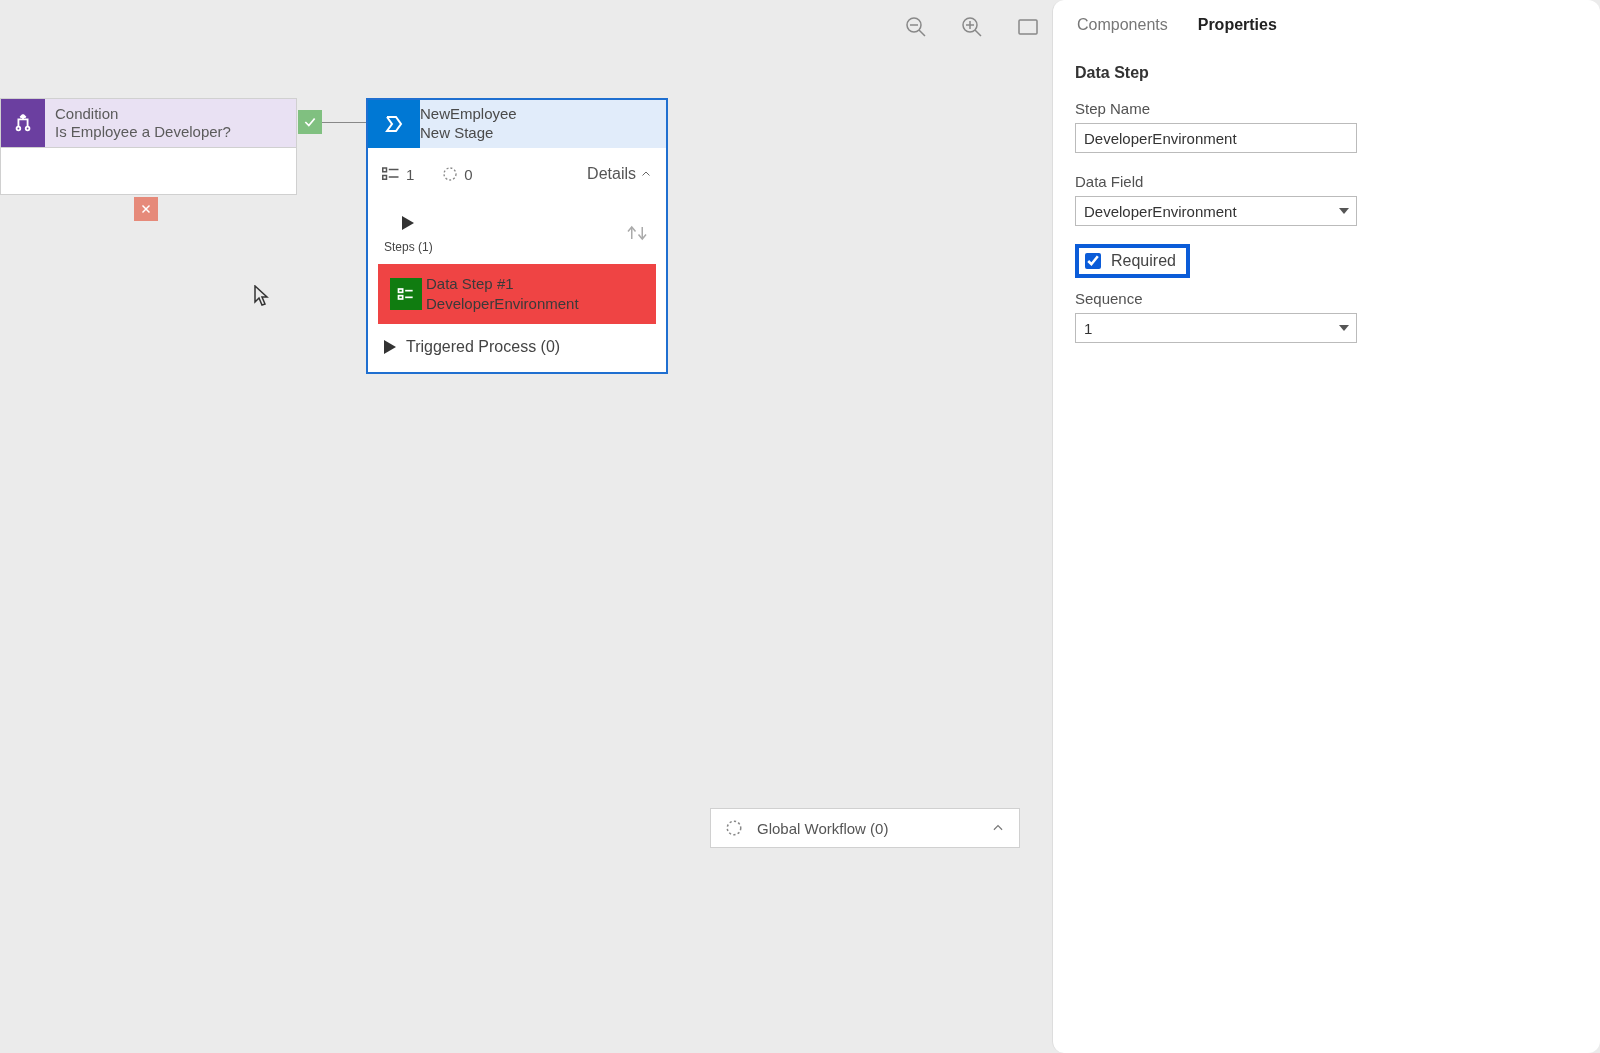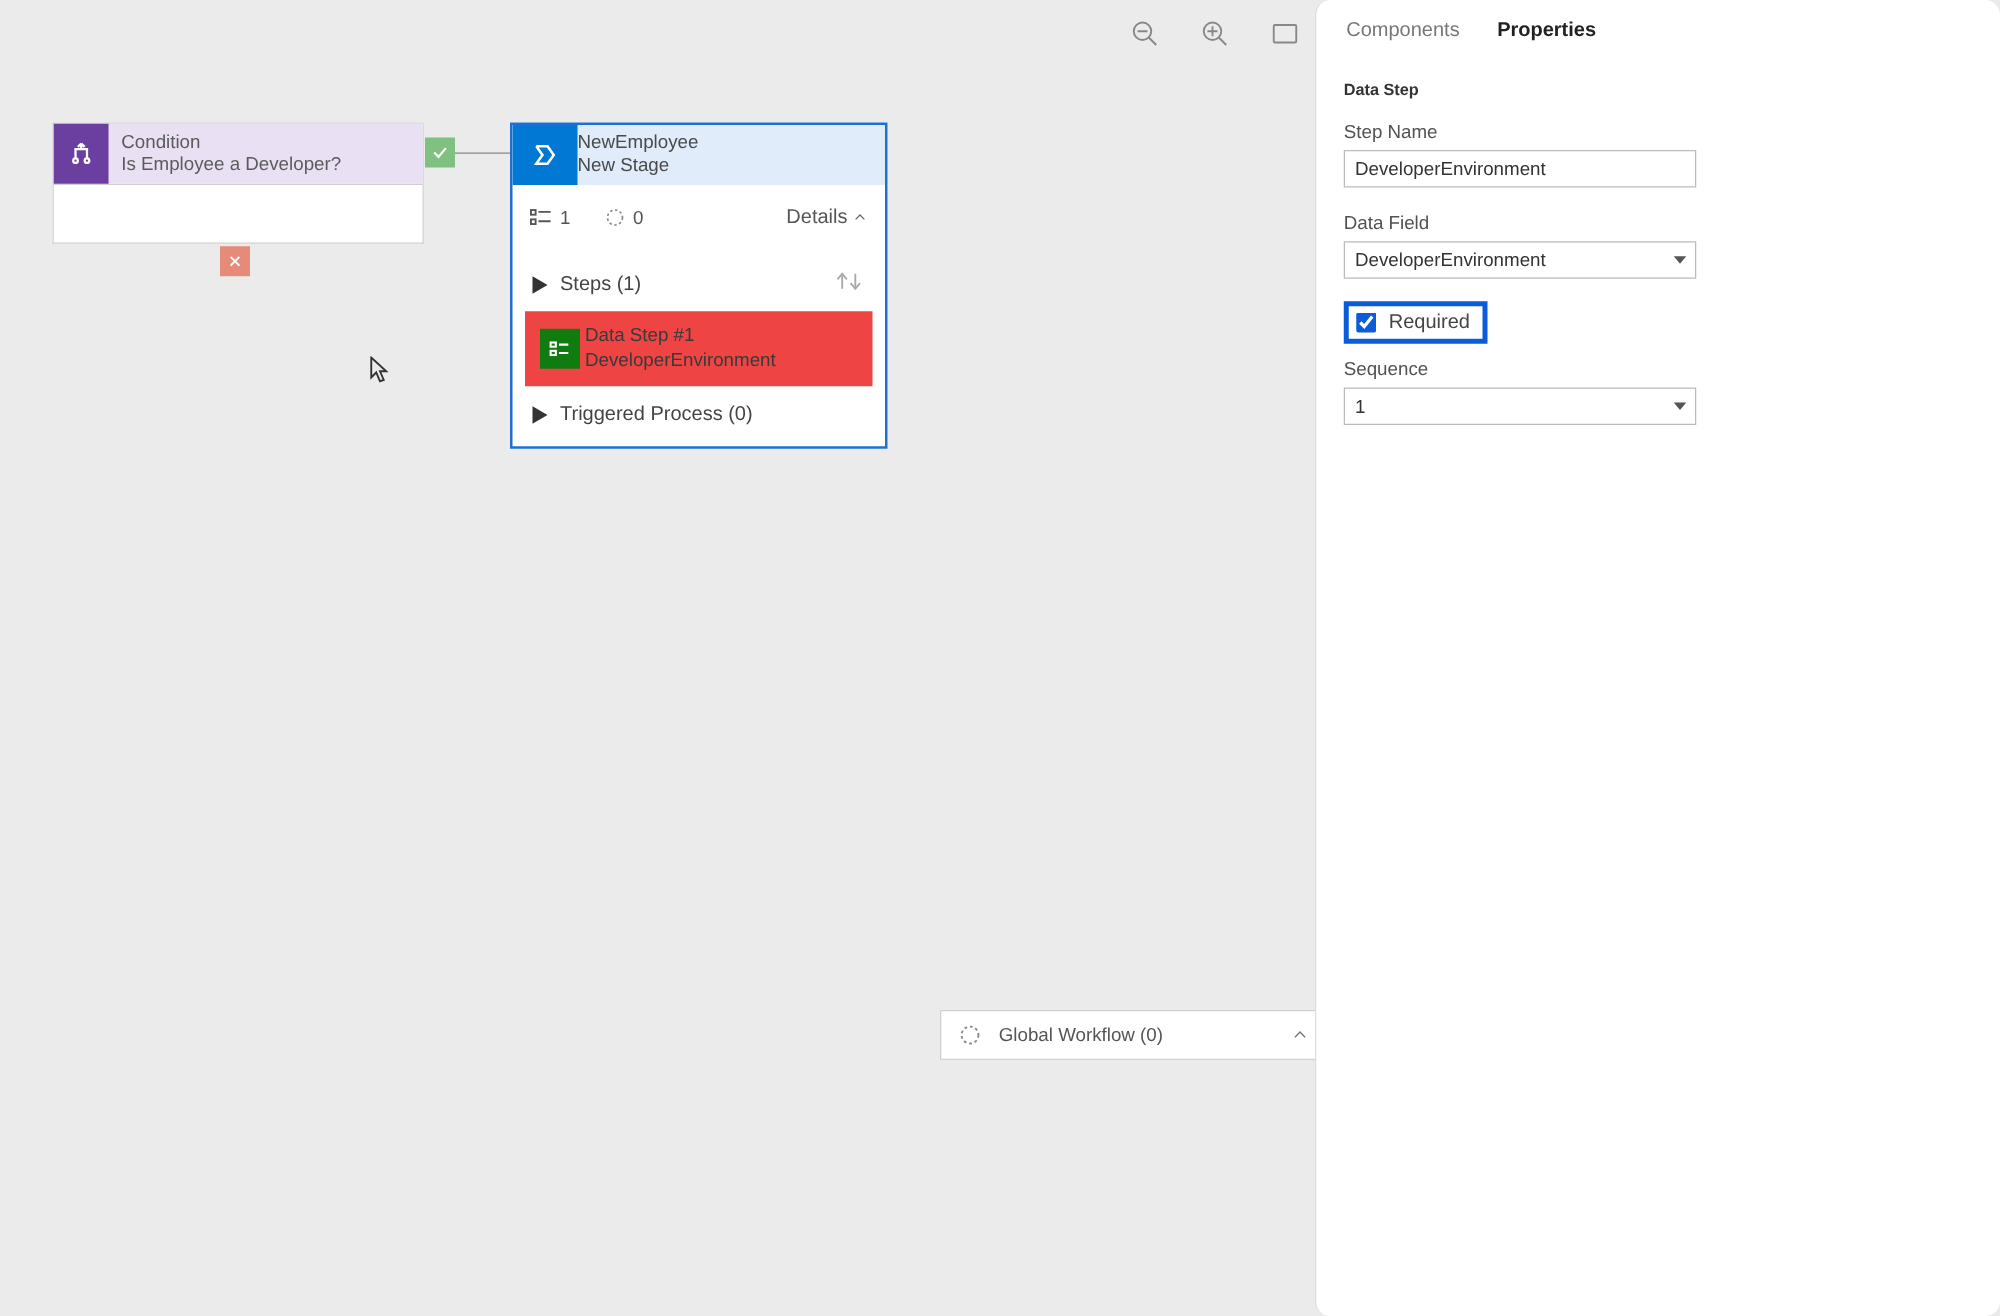--- a/index.html
+++ b/index.html
@@ -3,21 +3,21 @@
 <meta charset="utf-8">
 <style>
 * { box-sizing: border-box; margin: 0; padding: 0; font-family: "Segoe UI", Arial, sans-serif; }
 body { width: 1600px; height: 1053px; background: #ebebeb; position: relative; overflow: hidden; }
 
 
 .zoom-bar { position: absolute; top: 15px; right: 560px; display: flex; gap: 32px; align-items: center; }
 .zoom-bar svg { width: 24px; height: 24px; fill: none; stroke: #888; stroke-width: 1.5; cursor: pointer; }
 
 
-.canvas { position: absolute; top: 0; left: 0; right: 550px; bottom: 0; margin-left: 42px; }
+.canvas { position: absolute; top: 0; left: 0; right: 550px; bottom: 0; }
 
 
 .condition-node { position: absolute; top: 98px; left: 0; width: 297px; height: 50px; display: flex; background: #fff; border: 1px solid #d0d0d0; }
 .condition-icon-cell { width: 44px; background: #6b3fa0; display: flex; align-items: center; justify-content: center; }
 .condition-body { flex: 1; background: #e9e1f3; padding: 4px 10px; display: flex; flex-direction: column; justify-content: center; }
 .condition-body .cond-title { color: #5b5b5b; font-size: 15px; line-height: 18px; }
 .condition-body .cond-sub { color: #5b5b5b; font-size: 15px; line-height: 18px; }
 .condition-extra { position: absolute; top: 148px; left: 0; width: 297px; height: 47px; background: #fff; border: 1px solid #d0d0d0; border-top: none; }
 
 
@@ -32,21 +32,21 @@
 .stage-header { display: flex; background: #e1ecfa; }
 .stage-icon-cell { width: 52px; height: 48px; background: #0078d4; display: flex; align-items: center; justify-content: center; }
 .stage-header-text { flex: 1; padding: 4px 0; color: #4a4a4a; font-size: 15px; line-height: 19px; }
 .stage-meta-row { height: 52px; display: flex; align-items: center; justify-content: space-between; padding: 0 14px; border-bottom: none; }
 .stage-meta-left { display: flex; align-items: center; gap: 28px; color: #555; font-size: 15px; }
 .meta-item { display: flex; align-items: center; gap: 6px; }
 .stage-meta-right { color: #555; font-size: 16px; display: flex; align-items: center; gap: 4px; cursor: pointer; }
 
 .steps-section { padding: 10px 10px 0; }
 .steps-header { display: flex; align-items: center; justify-content: space-between; padding: 6px 6px 10px 6px; }
-.steps-header-left { display: flex; align-items: center; gap: 10px; color: #444; font-size: 16px; }
+.steps-header-left { display: flex; align-items: center; gap: 10px; color: #444; font-size: 12px; flex-direction: column; }
 .updown { color: #aaa; font-size: 18px; }
 
 .step-item { background: #ef4444; display: flex; align-items: center; gap: 4px; padding: 10px 12px; cursor: pointer; }
 .step-icon { width: 32px; height: 32px; background: #107c10; display: flex; align-items: center; justify-content: center; }
 .step-labels { display: flex; flex-direction: column; color: #3a3a3a; font-size: 15px; line-height: 20px; }
 
 .trigger-row { display: flex; align-items: center; gap: 10px; padding: 14px 16px 16px; color: #444; font-size: 16px; }
 
 
 .cursor { position: absolute; top: 285px; left: 254px; }
@@ -54,21 +54,21 @@
 
 .global-wf { position: absolute; bottom: 205px; left: 710px; width: 310px; height: 40px; background: #fff; border: 1px solid #d0d0d0; display: flex; align-items: center; justify-content: space-between; padding: 0 14px; color: #555; font-size: 15px; }
 .global-wf-left { display: flex; align-items: center; gap: 14px; justify-content: center; }
 
 
 .right-panel { position: absolute; top: 0; right: 0; width: 548px; height: 1053px; background: #fff; border-left: 1px solid #ddd; padding: 12px 22px; border-radius: 12px; }
 .tabs { display: flex; gap: 26px; margin-bottom: 18px; font-size: 16px; }
 .tab { color: #777; cursor: pointer; padding: 4px 2px; }
 .tab.active { color: #222; font-weight: 600; }
 
-.panel-title { font-size: 13px; font-weight: 600; color: #333; margin: 26px 0 18px; }
+.panel-title { font-size: 16px; font-weight: 600; color: #333; margin: 26px 0 18px; }
 
 .field-label { font-size: 15px; color: #525252; margin-bottom: 6px; }
 .text-input { width: 282px; height: 30px; border: 1px solid #bbb; padding: 0 8px; font-size: 15px; color: #333; margin-bottom: 20px; }
 .select-wrap { position: relative; width: 282px; margin-bottom: 18px; }
 .select-wrap select { width: 100%; height: 30px; border: 1px solid #bbb; padding: 0 8px; font-size: 15px; color: #333; background: #fff; appearance: none; }
 .select-wrap::after { content: ""; position: absolute; right: 8px; top: 12px; width: 0; height: 0; border-left: 5px solid transparent; border-right: 5px solid transparent; border-top: 6px solid #555; pointer-events: none; }
 
 .required-box { display: inline-flex; align-items: center; gap: 10px; border: 4px solid #0b5cd8; padding: 4px 10px 4px 6px; margin-bottom: 12px; }
 .required-box input[type=checkbox] { width: 16px; height: 16px; accent-color: #0b5cd8; }
 .required-box label { font-size: 16px; color: #444; }

